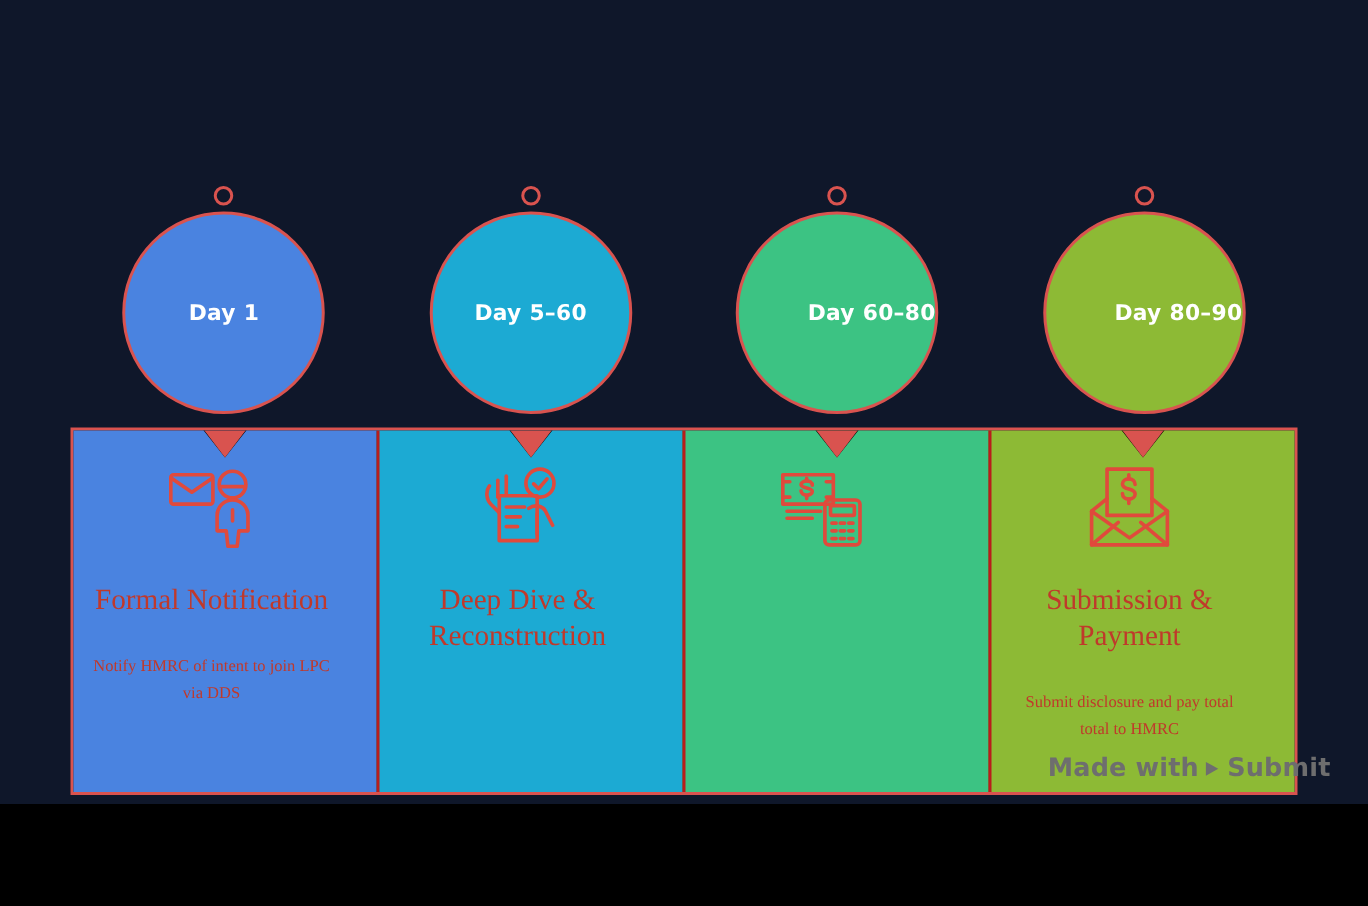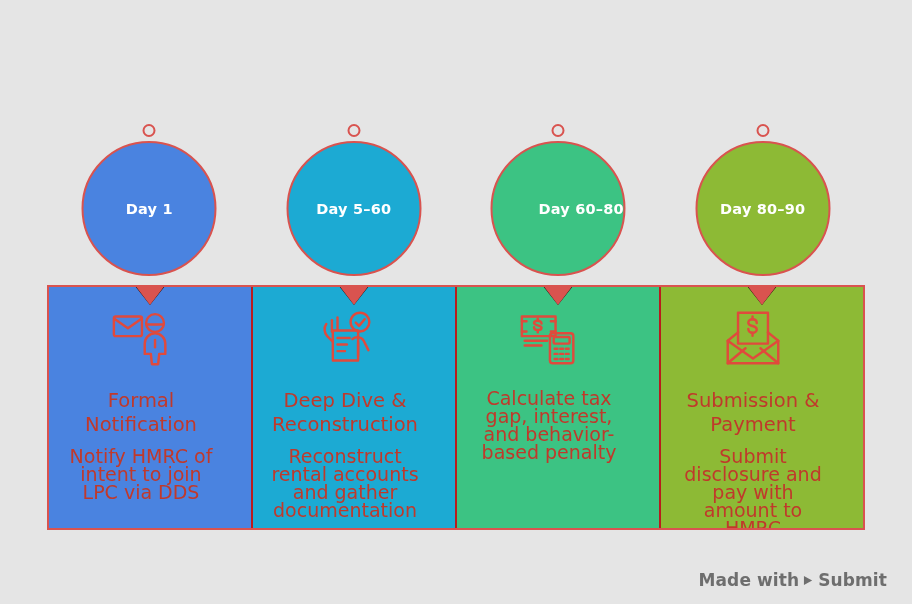--- a/index.html
+++ b/index.html
@@ -1,19 +1,19 @@
 <!DOCTYPE html>
 <html><head>
 <meta charset="utf-8">
 <style>
   * { margin:0; padding:0; box-sizing:border-box; }
   html,body { width:912px; height:604px; background:#000; overflow:hidden; }
   body { font-family:"DejaVu Sans", sans-serif; }
 
-  #stage { position:relative; width:912px; height:604px; background:#e5e5e5; }
+  #stage { position:relative; width:912px; height:536px; background:#0f172a; }
 
   
   .circles { position:absolute; left:47px; top:120px; width:818px; height:165px; display:flex; }
   .circle-cell { flex:1 1 0; position:relative; }
 
   .ring {
     position:absolute; left:50%; top:4px; transform:translateX(-50%);
     width:13px; height:13px; border-radius:50%;
     border:2.5px solid #D9534F; background:transparent;
   }
@@ -29,21 +29,21 @@
   }
 
   
   .cards {
     position:absolute; left:47px; top:285px; width:818px; height:245px;
     display:flex; border:2px solid #D9534F;
   }
   .card {
     flex:1 1 0; position:relative;
     display:flex; flex-direction:column; align-items:center;
-    padding:22px 30px 0 12px; overflow:hidden;
+    padding:22px 30px 0 12px; overflow:hidden;font-family:Liberation Serif, serif;
   }
   .card + .card { border-left:2px solid #b91c1c; }
 
   
   .notch {
     position:absolute; left:50%; top:-1px; transform:translateX(-50%);
     width:0; height:0;
     border-left:15px solid transparent;
     border-right:15px solid transparent;
     border-top:19px solid #000;
@@ -58,22 +58,22 @@
   }
 
   .card-icon { width:60px; height:58px; margin-bottom:22px; }
   .card-icon svg { width:100%; height:100%; display:block; }
 
   .card-title {
     color:#C0392B; font-size:19.5px; line-height:24px; text-align:center;
     font-weight:400; margin-bottom:10px; max-width:180px;
   }
   .card-desc {
-    color:#C0392B; font-size:19px; line-height:18px; text-align:center;
-    font-weight:400; max-width:185px;
+    color:#C0392B; font-size:11px; line-height:18px; text-align:center;
+    font-weight:400; max-width:185px;margin-top:12px;
   }
 
   
   .watermark {
     position:absolute; right:25px; bottom:14px;
     display:flex; align-items:center; gap:4px;
     color:#6E6E6E; font-size:17px; font-weight:bold;
     letter-spacing:.1px;
   }
   .watermark .wm-logo { display:inline-block; width:11px; height:11px; }
@@ -102,21 +102,21 @@
 
     <div class="circle-cell">
       <div class="ring"></div>
       <div class="circle" id="circle-2" style="background: rgb(60, 195, 131); justify-content: flex-end;">
         <span class="circle-label">Day 60–80</span>
       </div>
     </div>
 
     <div class="circle-cell">
       <div class="ring"></div>
-      <div class="circle" id="circle-3" style="background: rgb(141, 186, 53);">
+      <div class="circle" id="circle-3" style="background: rgb(141, 186, 53); justify-content: flex-end;">
         <span class="circle-label">Day 80–90</span>
       </div>
     </div>
 
   </div>
 
   <div class="cards">
 
     <div class="card" id="card-0" style="background: rgb(74, 131, 224);">
       <div class="notch" style="border-top-color: rgb(0, 0, 0);"></div>
@@ -145,56 +145,54 @@
           <path d="M24 31 h13"></path>
           <path d="M24 38 h10"></path>
           <path d="M24 45 h8"></path>
           <circle cx="48" cy="14" r="10"></circle>
           <path d="M43.5 14.5 l3.5 3.5 l6 -7"></path>
           <path d="M40 32 c4 -3 10 -2 12 2 l5 10"></path>
           <path d="M46 36 v14"></path>
         </svg>
       </div>
       <div class="card-title">Deep Dive &amp; Reconstruction</div>
-      <div class="card-desc">Reconstruct rental accounts and gather documentation</div>
     </div>
 
     <div class="card" id="card-2" style="background: rgb(60, 195, 131);">
       <div class="notch" style="border-top-color: rgb(0, 0, 0);"></div>
       <div class="card-icon">
         <svg viewBox="0 0 64 62" fill="none" stroke="#E04A3C" stroke-width="2.6" stroke-linecap="round" stroke-linejoin="round">
           <rect x="3" y="8" width="36" height="21"></rect>
           <path d="M3 13 h5 M34 13 h5 M3 24 h5 M34 24 h5"></path>
           <path d="M24 15.5 c0 -2 -2 -3 -4 -3 s-4 1 -4 2.5 s2 2 4 2.5 s4 1 4 2.5 s-2 2.5 -4 2.5 s-4 -1 -4 -3"></path>
           <path d="M20 10.5 v2 M20 23 v2"></path>
           <path d="M6 34 h24 M6 39 h18"></path>
           <rect x="33" y="26" width="25" height="32" rx="3"></rect>
           <rect x="37" y="30" width="17" height="7" rx="1"></rect>
           <path d="M38 42.5 h3 M44 42.5 h3 M50 42.5 h3"></path>
           <path d="M38 48 h3 M44 48 h3 M50 48 h3"></path>
           <path d="M38 53.5 h3 M44 53.5 h3 M50 53.5 h3"></path>
         </svg>
       </div>
-      <div class="card-desc">Calculate tax gap, interest, and behavior-based penalty</div>
     </div>
 
     <div class="card" id="card-3" style="background: rgb(141, 186, 53);">
       <div class="notch" style="border-top-color: rgb(0, 0, 0);"></div>
       <div class="card-icon">
         <svg viewBox="0 0 64 62" fill="none" stroke="#E04A3C" stroke-width="2.6" stroke-linecap="round" stroke-linejoin="round">
           <rect x="16" y="4" width="32" height="33"></rect>
           <path d="M36 15 c0 -2.5 -2 -4 -4.5 -4 s-4.5 1.6 -4.5 3.6 s2 3 4.5 3.6 s4.5 1.6 4.5 3.6 s-2 3.6 -4.5 3.6 s-4.5 -1.6 -4.5 -4"></path>
           <path d="M31.5 8 v3 M31.5 25.5 v3"></path>
           <path d="M16 25 L5 34 v24 h54 V34 L48 25"></path>
           <path d="M5 34 L32 53 L59 34"></path>
           <path d="M5 58 L24 42 M59 58 L40 42"></path>
         </svg>
       </div>
       <div class="card-title">Submission &amp; Payment</div>
-      <div class="card-desc">Submit disclosure and pay with amount to HMRC</div>
+      <div class="card-desc">Submit disclosure and pay total total to HMRC</div>
     </div>
 
   </div>
 
   <div class="watermark">
     <span>Made with</span>
     <span class="wm-logo">
       <svg viewBox="0 0 12 12" fill="#6E6E6E">
         <path d="M1 1 L10 6 L1 11 Z"></path>
       </svg>

